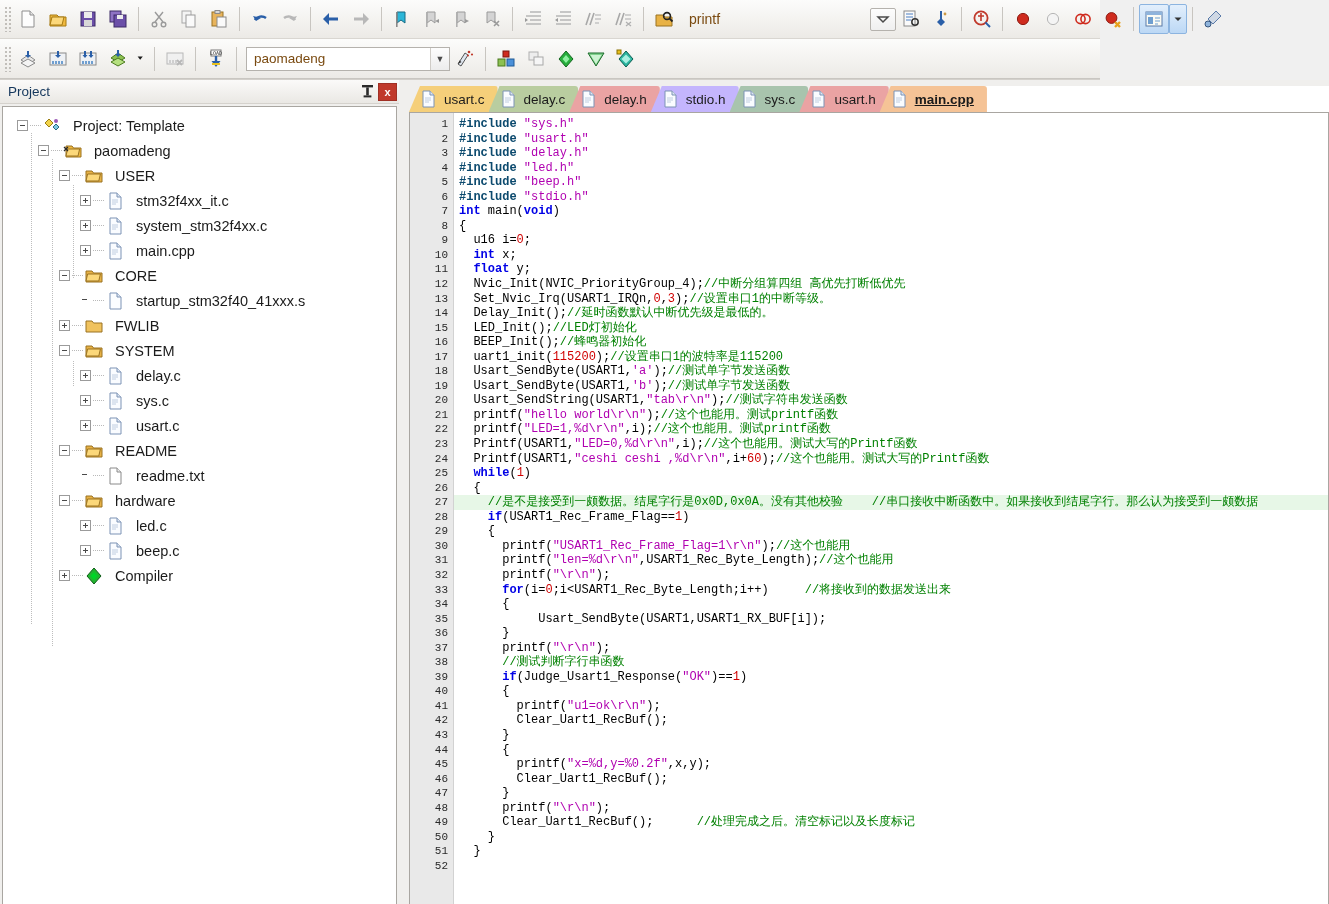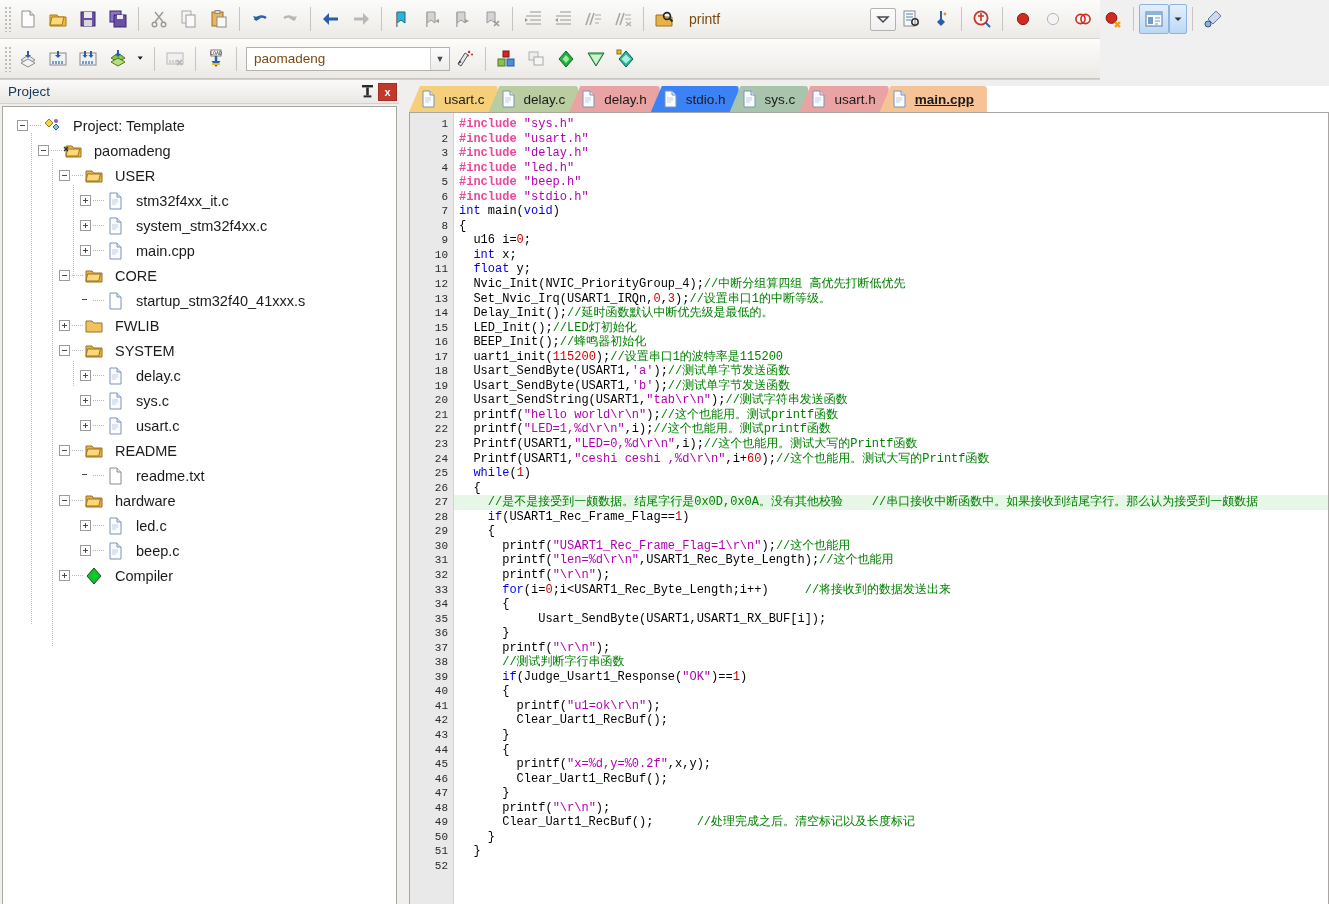--- a/index.html
+++ b/index.html
@@ -213,22 +213,22 @@
     min-width: 0;
   }
   .cl {
     height: 14.55px;
     font: 12px/14.55px "Liberation Mono", monospace;
     white-space: pre;
     color: #000;
     padding-left: 5px;
   }
   .cl.cur { background: #e7f7e7; }
-  .kw  { color: #0000e6; font-weight: normal; }
-  .pp  { color: #ec4899; font-weight: bold; }
+  .kw  { color: #0000e6; font-weight: bold; }
+  .pp  { color: #0c4a6e; font-weight: bold; }
   .str { color: #b000b0; }
   .cmt { color: #008000; }
   .num { color: #d00000; }
   .id  { color: #000; }
 </style>
 </head>
 <body>
 
 <div class="toolbars">
   <div class="tbrow r1">
@@ -963,21 +963,21 @@
             <svg width="20" height="20" viewBox="0 0 20 20">
               <path d="M5 2h7l4 4v12H5z" fill="#fafcff" stroke="#7c93b5"></path>
               <path d="M12 2v4h4" fill="#dde6f2" stroke="#7c93b5"></path>
               <g stroke="#b9c8dc" stroke-width="0.9">
                 <path d="M7 9h6M7 11h6M7 13h4"></path>
               </g>
             </svg>
           </span>
           <span class="tname">delay.h</span>
         </div>
-        <div class="etab" style="background:#3b82f6;z-index:4">
+        <div class="etab" style="background:#c4b5fd;z-index:4">
           <span class="fico">
             <svg width="20" height="20" viewBox="0 0 20 20">
               <path d="M5 2h7l4 4v12H5z" fill="#fafcff" stroke="#7c93b5"></path>
               <path d="M12 2v4h4" fill="#dde6f2" stroke="#7c93b5"></path>
               <g stroke="#b9c8dc" stroke-width="0.9">
                 <path d="M7 9h6M7 11h6M7 13h4"></path>
               </g>
             </svg>
           </span>
           <span class="tname">stdio.h</span>

